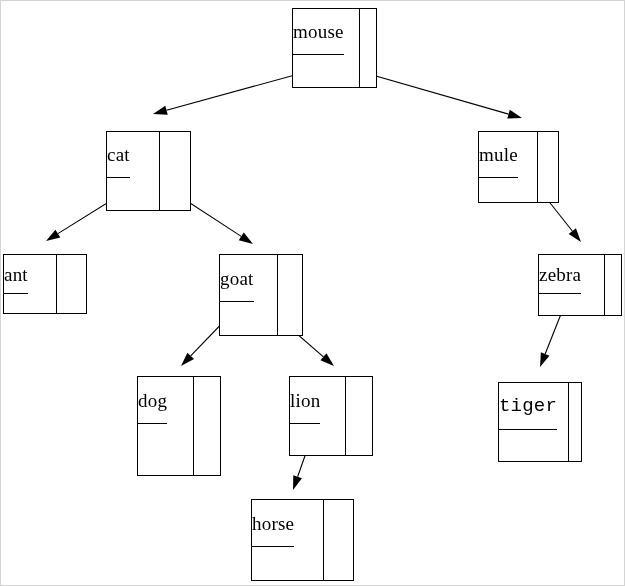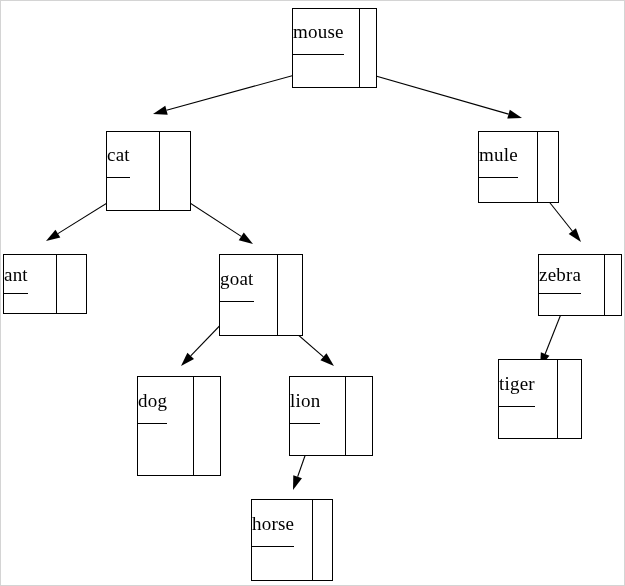--- a/index.html
+++ b/index.html
@@ -150,28 +150,28 @@
           <div class="ptr right"></div>
         </div>
       </div>
       <div class="node" style="left: 288px; top: 375px; width: 84px; height: 80px;">
         <div class="node-label" style="height: 47px;">lion</div>
         <div class="node-pointers">
           <div class="ptr left"></div>
           <div class="ptr right"></div>
         </div>
       </div>
-      <div class="node" style="left: 497px; top: 358px; width: 84px; height: 80px;">
+      <div class="node" style="left: 497px; top: 381px; width: 84px; height: 80px; font-family: Liberation Mono, monospace;">
         <div class="node-label" style="height: 47px;">tiger</div>
         <div class="node-pointers">
           <div class="ptr left"></div>
           <div class="ptr right"></div>
         </div>
       </div>
-      <div class="node" style="left: 250px; top: 498px; width: 82px; height: 82px;">
+      <div class="node" style="left: 250px; top: 498px; width: 103px; height: 82px;">
         <div class="node-label" style="height: 47px;">horse</div>
         <div class="node-pointers">
           <div class="ptr left"></div>
           <div class="ptr right"></div>
         </div>
       </div>
     </div>
 </div>
 
 </body></html>

